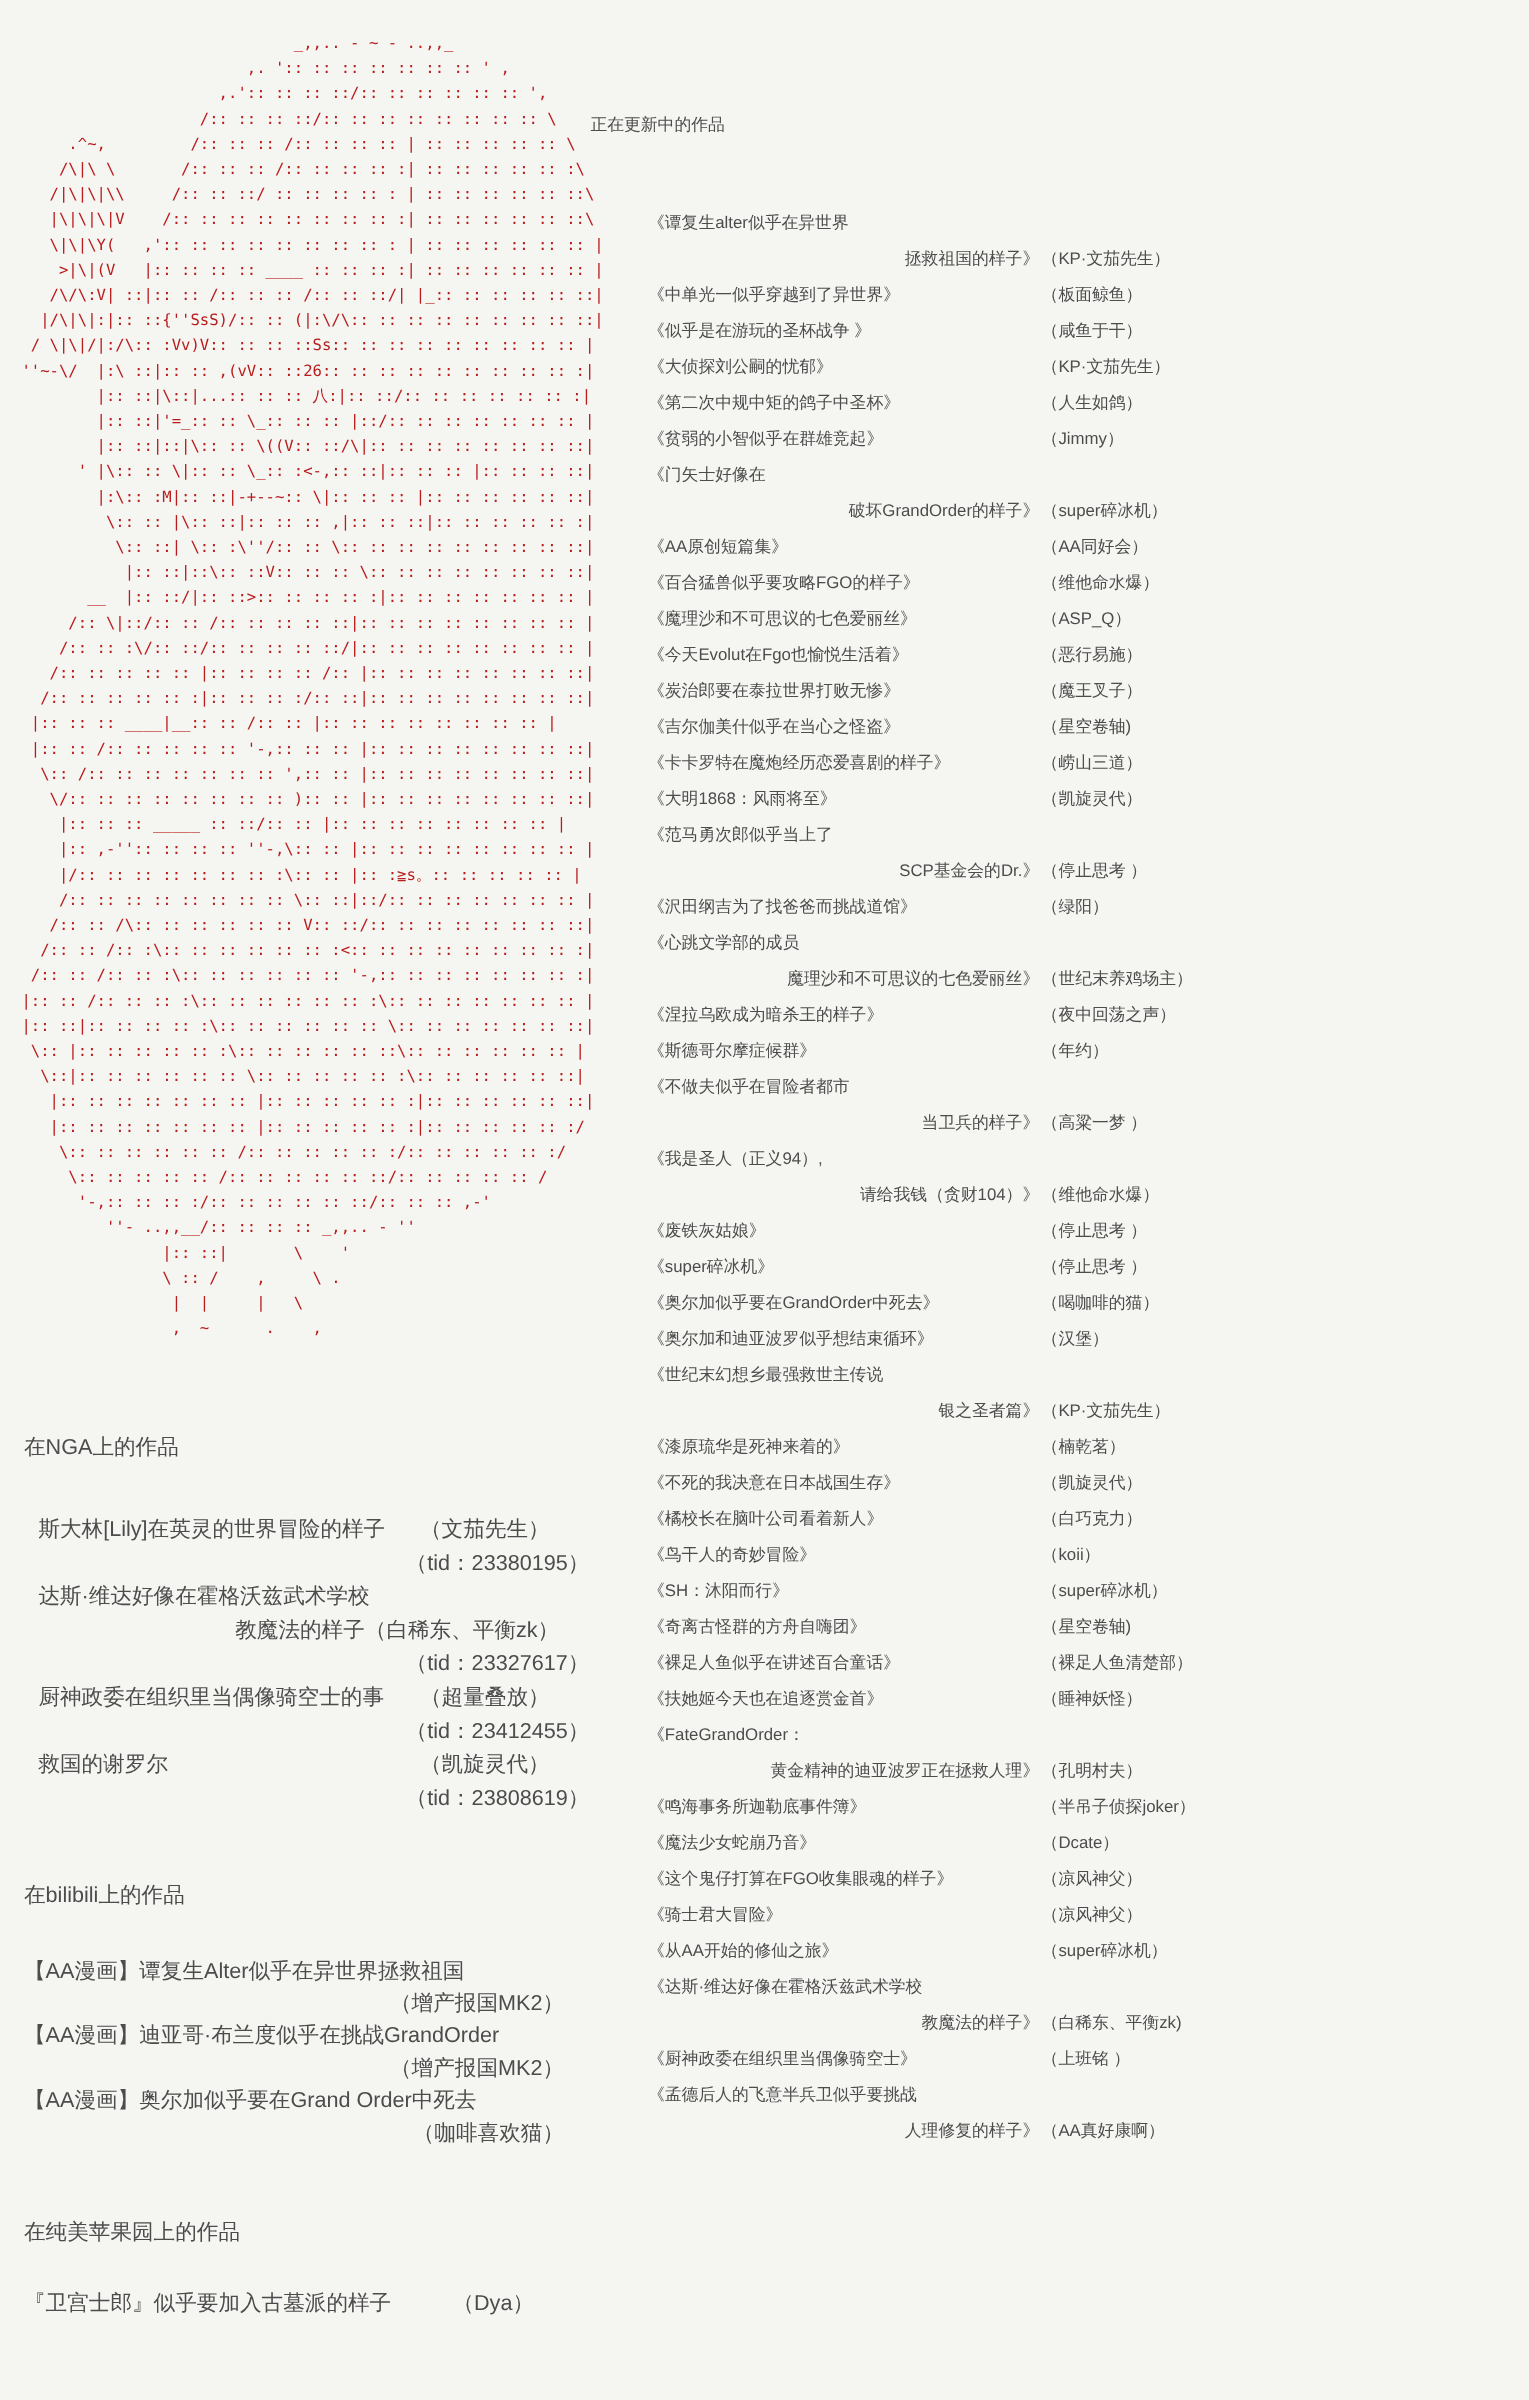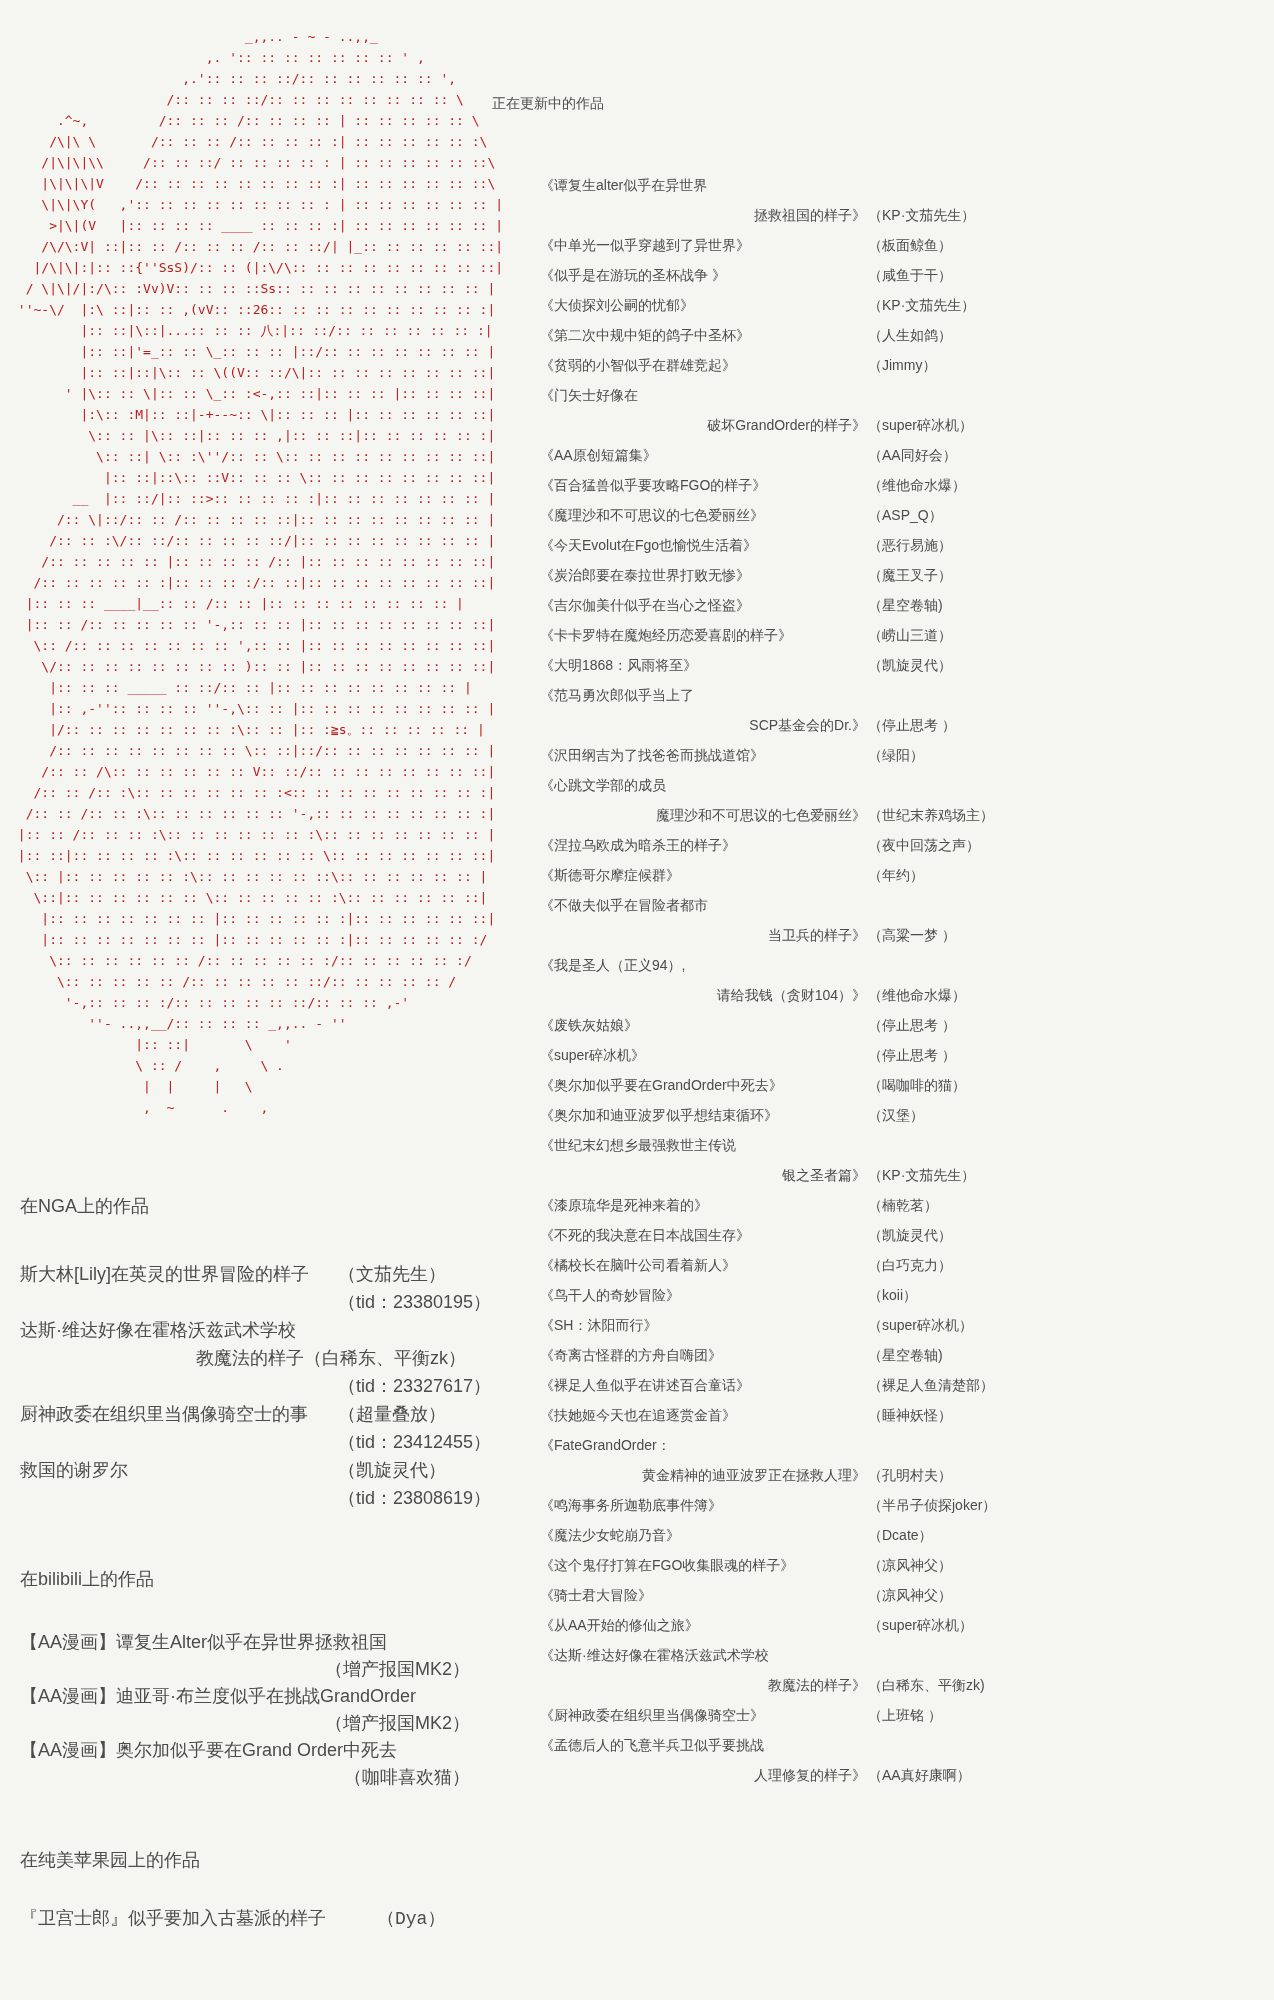--- a/index.html
+++ b/index.html
@@ -44,32 +44,32 @@
   .u-author { white-space: nowrap; padding-left: 2px; }
   
   .left-sec {
     position: absolute;
     left: 20px;
     width: 470px;
     font-size: 18px;
   }
   #nga { top: 1192px; line-height: 28px; }
   #nga .sec-header { margin-bottom: 40px; }
-  .n-line1 { display: flex; }
+  .n-line1 { display: flex; margin-left: 12px; }
   .n-t1 { flex: 0 0 318px; width: 318px; }
   .n-author { white-space: nowrap; }
   .n-line2 { width: 446px; text-align: right; }
   .n-tid { margin-left: 318px; white-space: nowrap; }
   #bili { top: 1566px; line-height: 27px; }
   #bili .sec-header { margin-bottom: 36px; }
   .b-title { white-space: nowrap; }
   .b-author { width: 450px; text-align: right; }
   #apple { top: 1846px; line-height: 28px; }
   #apple .sec-header { margin-bottom: 31px; }
-  .a-row { display: flex; font-family: Liberation Mono, monospace; }
+  .a-row { display: flex; }
   .a-title { flex: 0 0 357px; width: 357px; }
   .a-author { white-space: nowrap; }
 </style>
 </head>
 <body>
 
 <div class="page">
 
   <pre class="art">                              _,,.. - ~ - ..,,_
                          ,. ':: :: :: :: :: :: :: ' ,

